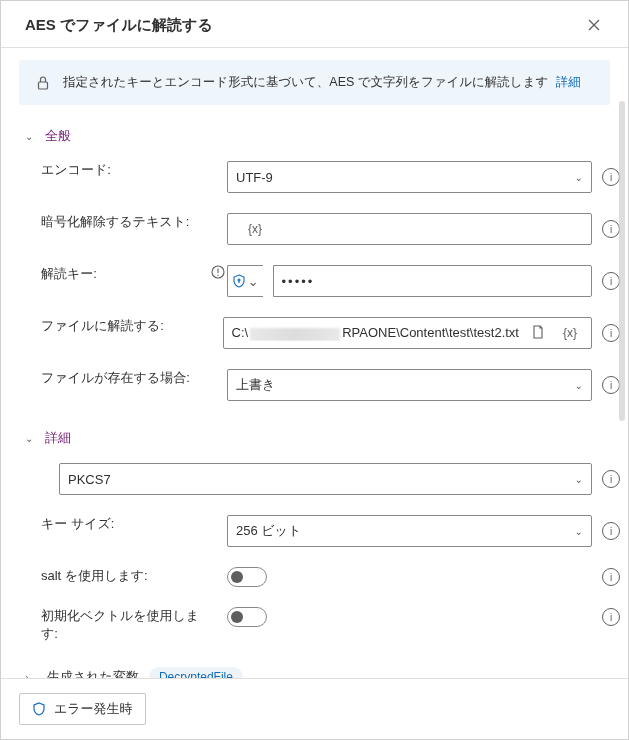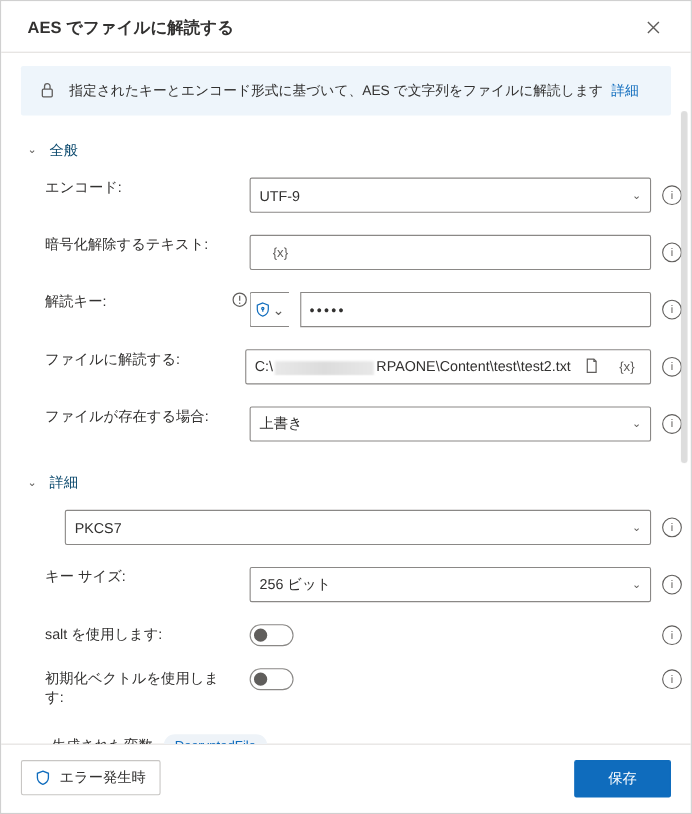--- a/index.html
+++ b/index.html
@@ -36,20 +36,21 @@
     display: flex; align-items: center; justify-content: center;
     cursor: pointer;
     color: #605e5c;
     font-size: 14px;
   }
   .info-banner {
     background: #eef5fb;
     margin: 12px 18px 0 18px;
     padding: 14px 16px;
     display: flex;
+    align-items: center;
     gap: 12px;
     border-radius: 2px;
   }
   .info-banner svg { flex: 0 0 auto; color: #605e5c; }
   .info-banner .txt { font-size: 12.5px; color: #323130; }
   .link { color: #0f6cbd; cursor: pointer; text-decoration: none; margin-left: 4px; }
 
   .body {
     flex: 1 1 auto;
     overflow-y: auto;
@@ -58,21 +59,21 @@
   .section-head {
     display: flex;
     align-items: center;
     gap: 8px;
     padding: 6px 0 6px 24px;
     color: #605e5c;
     font-size: 13px;
     cursor: pointer;
   }
   .chev { color: #605e5c; font-size: 10px; display: inline-block; width: 12px; }
-  .section-head .label { color: #0c4a6e; }
+  .section-head .label { color: #701a75; }
   .generated-head { padding-top: 14px; display: flex; align-items: center; gap: 10px; padding-left: 24px;}
   .badge {
     background: #eef3f8;
     color: #0f6cbd;
     padding: 3px 10px;
     border-radius: 10px;
     font-size: 12px;
   }
   .field-row {
     display: flex;
@@ -156,21 +157,21 @@
   .toggle .knob {
     width: 12px; height: 12px;
     background: #605e5c;
     border-radius: 50%;
     position: absolute; left: 3px; top: 3px;
   }
   .footer {
     border-top: 1px solid #e1dfdd;
     padding: 14px 18px;
     display: flex;
-    align-items: flex-start;
+    align-items: center;
     justify-content: space-between;
   }
   .left-btn {
     border: 1px solid #c8c6c4;
     border-radius: 2px;
     padding: 6px 12px;
     display: flex; align-items: center; gap: 8px;
     cursor: pointer;
     font-size: 13px;
     color: #323130;
@@ -368,18 +369,17 @@
   </div>
 
   <div class="footer">
     <div class="left-btn">
       <svg width="14" height="14" viewBox="0 0 14 14" fill="none" stroke="#0f6cbd" stroke-width="1.2">
           <path d="M7 1 L12 3 V7 C12 10 9.5 12.5 7 13 C4.5 12.5 2 10 2 7 V3 Z"></path>
         </svg>
       <span>エラー発生時</span>
     </div>
     <div class="btn-group">
-      <div class="btn btn-primary">保存</div>
     </div>
   </div>
 
   <div class="scrollbar-fake"></div>
 </div>
 
 </body></html>

